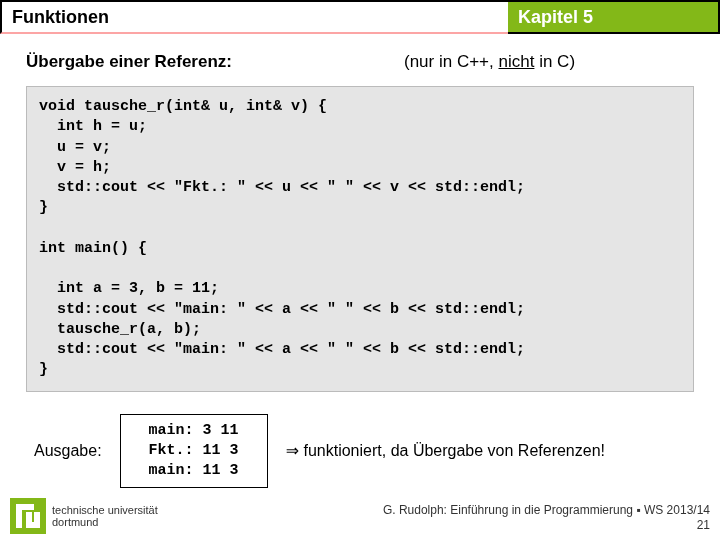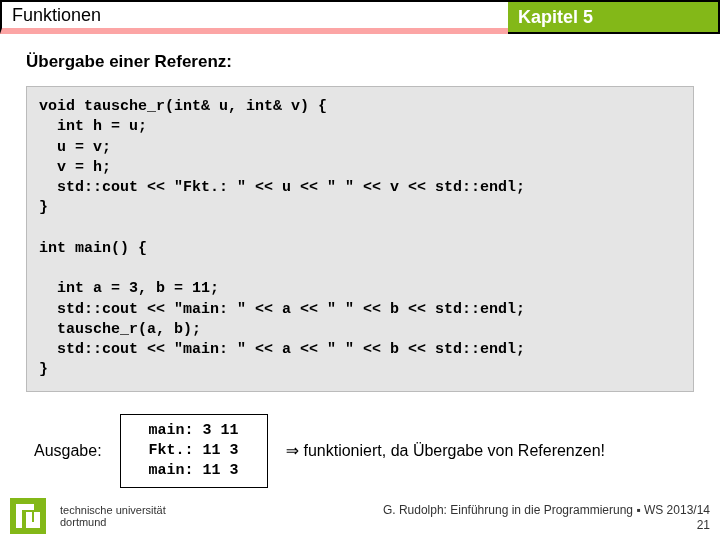--- a/index.html
+++ b/index.html
@@ -13,27 +13,27 @@
   }
   .header-row {
     display: flex;
     width: 100%;
     height: 34px;
   }
   .header-left {
     flex: 1;
     background: #fff;
     border-top: 2px solid #000;
-    border-bottom: 6px solid #fca5a5;
+    border-bottom: 2px solid #fca5a5;
     border-left: 2px solid #000;
     display: flex;
     align-items: center;
     padding-left: 10px;
     font-size: 18px;
-    font-weight: normal;
+    font-weight: bold;
   }
   .header-right {
     width: 212px;
     background: #83b818;
     border-top: 2px solid #000;
     border-bottom: 2px solid #000;
     border-right: 2px solid #000;
     display: flex;
     align-items: center;
     padding-left: 10px;
@@ -99,21 +99,21 @@
     font-size: 12px;
     color: #333;
     line-height: 1.3;
   }
   .logo-area {
     position: absolute;
     bottom: 6px;
     left: 10px;
     display: flex;
     align-items: center;
-    gap: 14px;
+    gap: 6px;
   }
   .logo-mark {
     width: 36px;
     height: 36px;
     background: #83b818;
     position: relative;
   }
   .logo-mark::before,
   .logo-mark::after {
     content: "";
@@ -144,20 +144,23 @@
 <body>
 
 <div class="header-row">
   <div class="header-left">Funktionen</div>
   <div class="header-right">Kapitel 5</div>
 </div>
 
 <div class="content">
   <div class="subrow">
     <div class="subleft">Übergabe einer Referenz:</div>
+    <div class="subright">
+      <span>(nur in C++, </span><span class="nicht">nicht</span><span> in C)</span>
+    </div>
   </div>
 
   <div class="codebox">void tausche_r(int&amp; u, int&amp; v) {
   int h = u;
   u = v;
   v = h;
   std::cout &lt;&lt; "Fkt.: " &lt;&lt; u &lt;&lt; " " &lt;&lt; v &lt;&lt; std::endl;
 }
 
 int main() {

